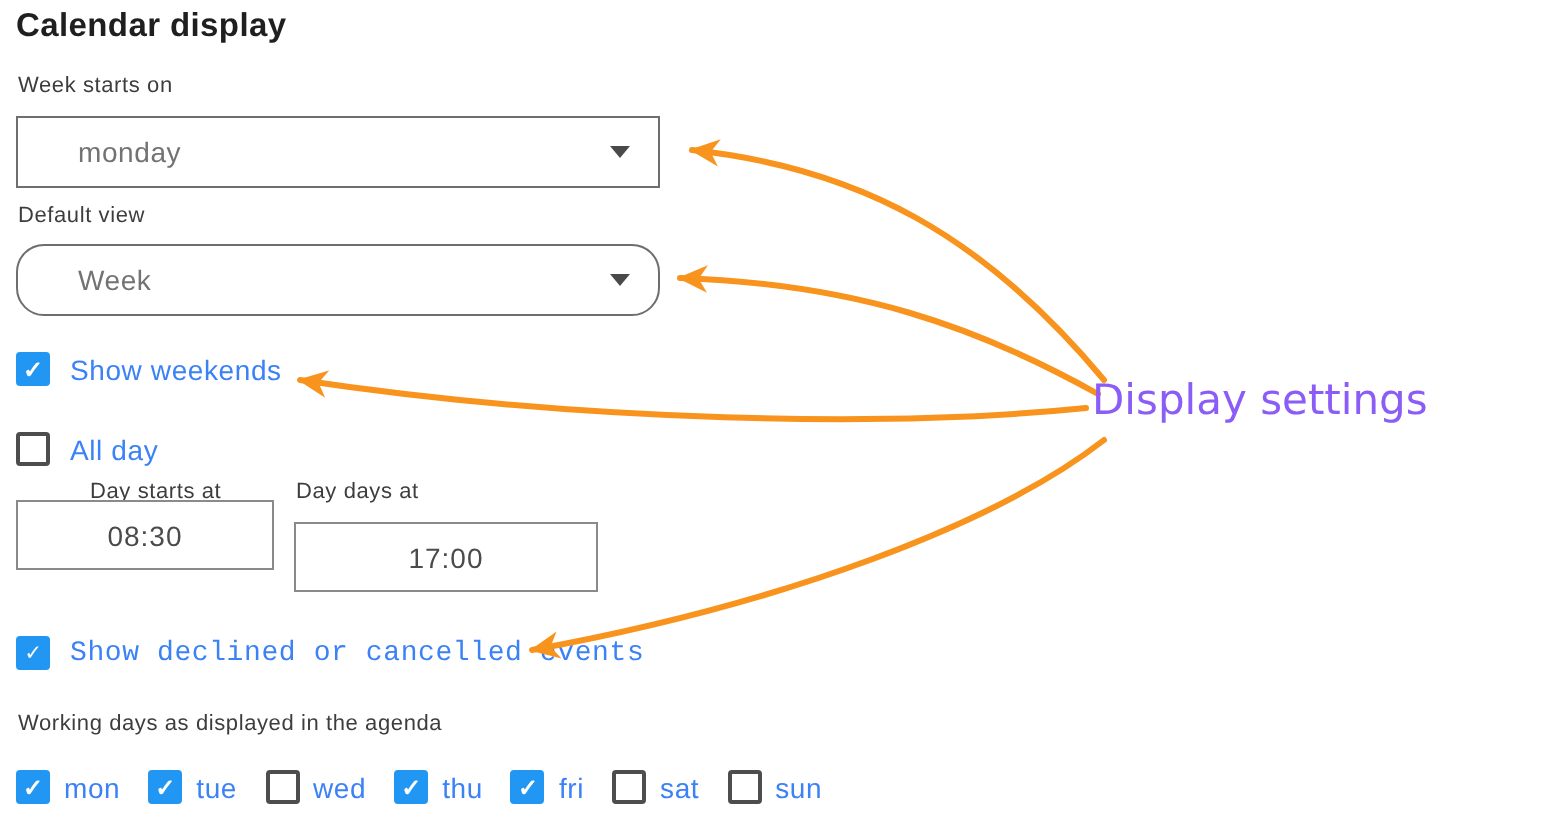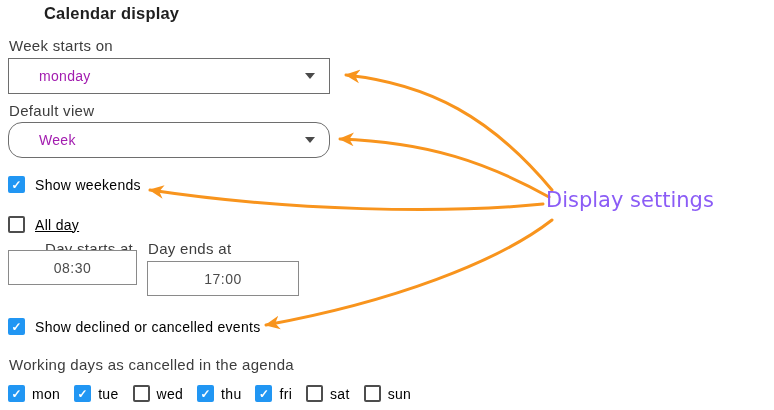--- a/index.html
+++ b/index.html
@@ -5,33 +5,33 @@
   html, body { margin: 0; padding: 0; background: #ffffff; }
   body {
     width: 774px; height: 410px; position: relative; overflow: hidden;
     font-family: "Liberation Sans", sans-serif;
     -webkit-font-smoothing: antialiased;
   }
   .abs { position: absolute; }
 
   .page-title {
     left: 8px; top: 4px;
-    font-size: 16.5px; font-weight: 700; color: #1f1f1f; letter-spacing: 0.2px; margin-left: 36px;
+    font-size: 16.5px; font-weight: 700; color: #1f1f1f; letter-spacing: 0.2px;
   }
   .field-label {
-    font-size: 15px; color: #3d3d3d; letter-spacing: 0.3px; white-space: nowrap;
+    font-size: 11px; color: #3d3d3d; letter-spacing: 0.3px; white-space: nowrap;
   }
 
   .select-box {
     width: 322px; height: 36px; box-sizing: border-box;
     border: 1px solid #6e6e6e; background: #ffffff;
     display: flex; align-items: center;
     padding: 0 14px 0 30px; cursor: pointer;
   }
-  .select-value { font-size: 14px; color: #a21caf; letter-spacing: 0.3px; flex: 1; }
+  .select-value { font-size: 14px; color: #737373; letter-spacing: 0.3px; flex: 1; }
   .caret-down {
     width: 0; height: 0;
     border-left: 5px solid transparent; border-right: 5px solid transparent;
     border-top: 6px solid #4a4a4a;
   }
 
   .time-input {
     height: 35px; box-sizing: border-box;
     border: 1px solid #8a8a8a; background: #ffffff;
     font-family: "Liberation Sans", sans-serif;
@@ -42,21 +42,21 @@
   .check-row { display: flex; align-items: center; gap: 10px; cursor: pointer; }
   .checkbox {
     width: 17px; height: 17px; box-sizing: border-box; flex: 0 0 auto;
     border: 2px solid #4d4d4d; border-radius: 2px; background: #ffffff;
     display: flex; align-items: center; justify-content: center;
   }
   .checkbox.checked { border-color: #2196f3; background: #2196f3; }
   .checkbox.checked::after {
     content: "\2713"; color: #ffffff; font-size: 12px; font-weight: 700; line-height: 1;
   }
-  .check-label { font-size: 14px; color: #000000; letter-spacing: 0.3px; white-space: nowrap; }
+  .check-label { font-size: 14px; color: #3b82f6; letter-spacing: 0.3px; white-space: nowrap; }
 
   .days-row { display: flex; align-items: center; gap: 14px; }
   .day-item { display: flex; align-items: center; gap: 7px; cursor: pointer; }
 
   .annotation-label {
     font-family: "DejaVu Sans", sans-serif;
     font-size: 21px; color: #8b5cf6; white-space: nowrap;
   }
   #arrow-overlay { position: absolute; left: 0; top: 0; pointer-events: none; }
 </style>
@@ -75,36 +75,36 @@
 <div class="abs select-box" style="left:8px; top:122px;border-radius:14px;">
   <span class="select-value">Week</span>
   <span class="caret-down"></span>
 </div>
 
 <div class="abs check-row" style="left:8px; top:176px;">
   <span class="checkbox checked"></span>
   <span class="check-label">Show weekends</span>
 </div>
 
-<div class="abs check-row" style="left:8px; top:216px;text-decoration:underline;">
+<div class="abs check-row" style="left:8px; top:216px;">
   <span class="checkbox"></span>
   <span class="check-label">All day</span>
 </div>
 
 <div class="abs field-label" style="left:9px; top:240px;margin-left:36px;">Day starts at</div>
-<div class="abs field-label" style="left:148px; top:240px;">Day ends at</div>
+<div class="abs field-label" style="left:148px; top:240px;">Day days at</div>
 <input class="abs time-input" style="left: 8px; top: 250px; width: 129px;" value="08:30">
 <input class="abs time-input" style="left: 147px; top: 261px; width: 152px;" value="17:00">
 
-<div class="abs check-row" style="left:8px; top:318px;">
+<div class="abs check-row" style="left:8px; top:318px;font-family:Liberation Mono, monospace;">
   <span class="checkbox checked"></span>
   <span class="check-label">Show declined or cancelled events</span>
 </div>
 
-<div class="abs field-label" style="left:9px; top:356px;">Working days as cancelled in the agenda</div>
+<div class="abs field-label" style="left:9px; top:356px;">Working days as displayed in the agenda</div>
 <div class="abs days-row" style="left:8px; top:385px;" id="working-days-row">
   <span class="day-item">
     <span class="checkbox checked"></span>
     <span class="check-label">mon</span>
   </span>
 
   <span class="day-item">
     <span class="checkbox checked"></span>
     <span class="check-label">tue</span>
   </span>

